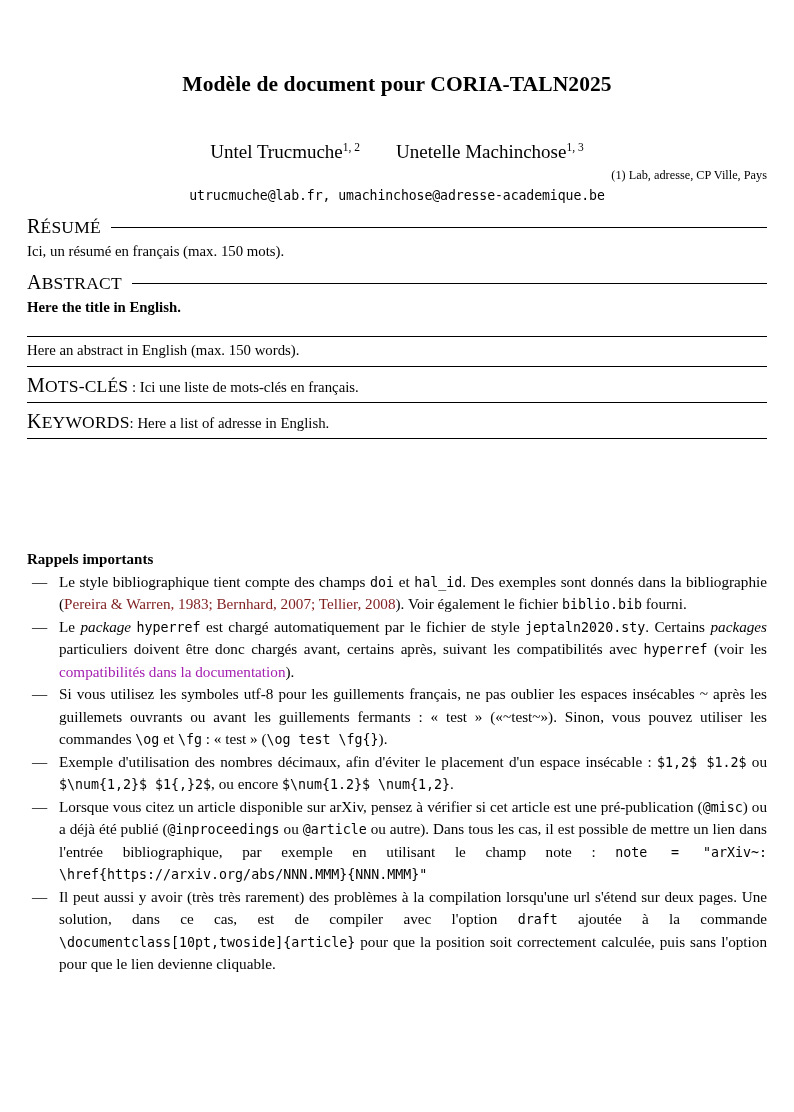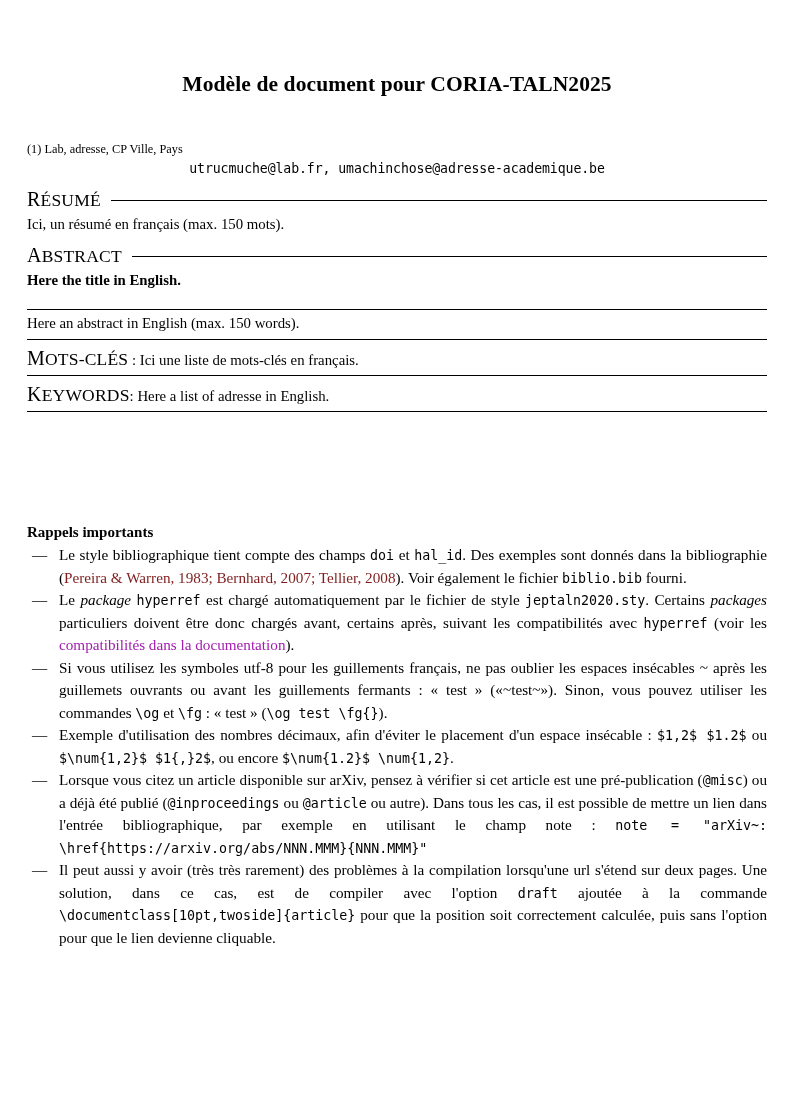--- a/index.html
+++ b/index.html
@@ -42,21 +42,21 @@
   }
   .author {
     display: inline-block;
     margin: 0 18px;
   }
   .author sup {
     font-size: 11.5px;
     vertical-align: super;
   }
   .affil {
-    text-align: left;
+    text-align: right;
     font-size: 12.3px;
     line-height: 1.42;
   }
   .emails {
     text-align: center;
     font-family: "DejaVu Sans Mono", monospace;
     font-size: 13.2px;
     margin-top: 3px;
     margin-bottom: 12px;
     letter-spacing: -0.1px;
@@ -146,20 +146,23 @@
   em { font-style: italic; }
 </style>
 </head>
 <body>
 
 <div class="page">
   <div class="content">
 
     <div class="title">Modèle de document pour CORIA-TALN2025</div>
 
+    <div class="authors">
+      <span class="author"><span>Untel Trucmuche</span><sup>1, 2</sup></span><span class="author"><span>Unetelle Machinchose</span><sup>1, 3</sup></span>
+    </div>
 
     <div class="affil">
       <div>(1) Lab, adresse, CP Ville, Pays</div>
     </div>
 
     <div class="emails">utrucmuche@lab.fr, umachinchose@adresse-academique.be</div>
 
     <div class="sec-head-row">
       <span class="sec-head"><span class="firstcap">R</span><span>ÉSUMÉ</span></span>
       <span class="rule"></span>

